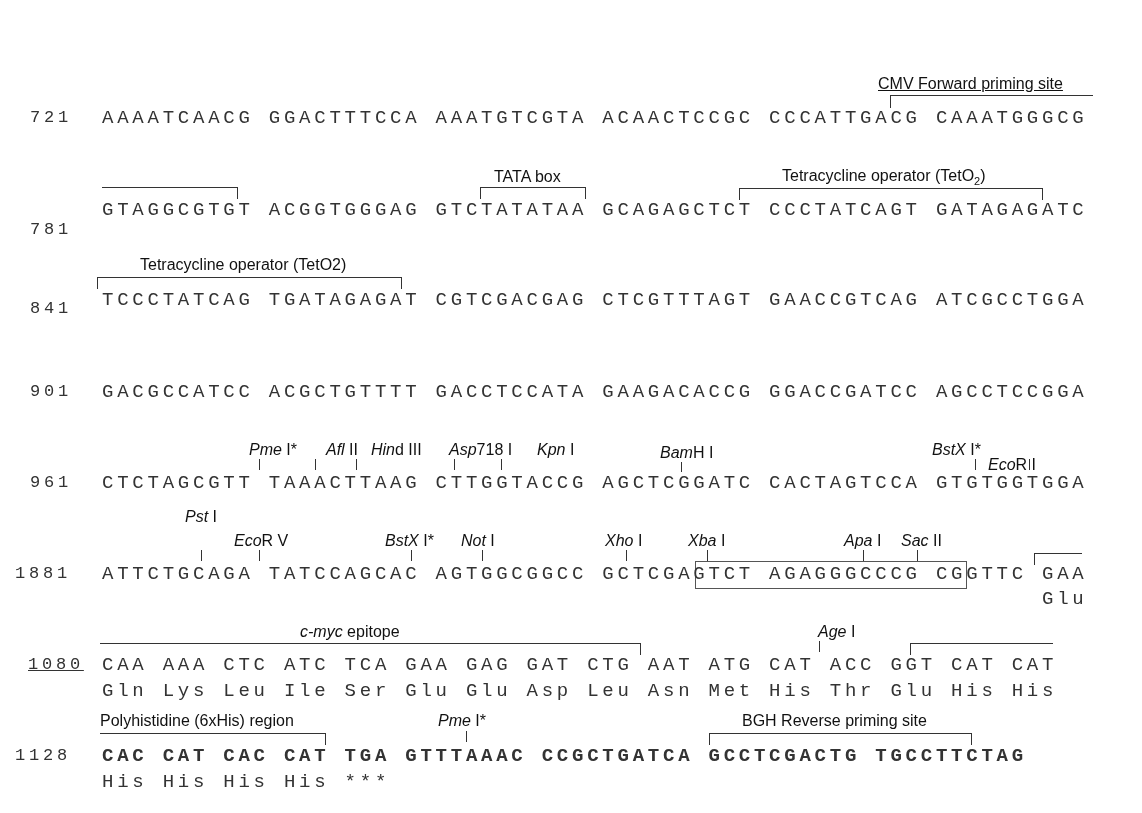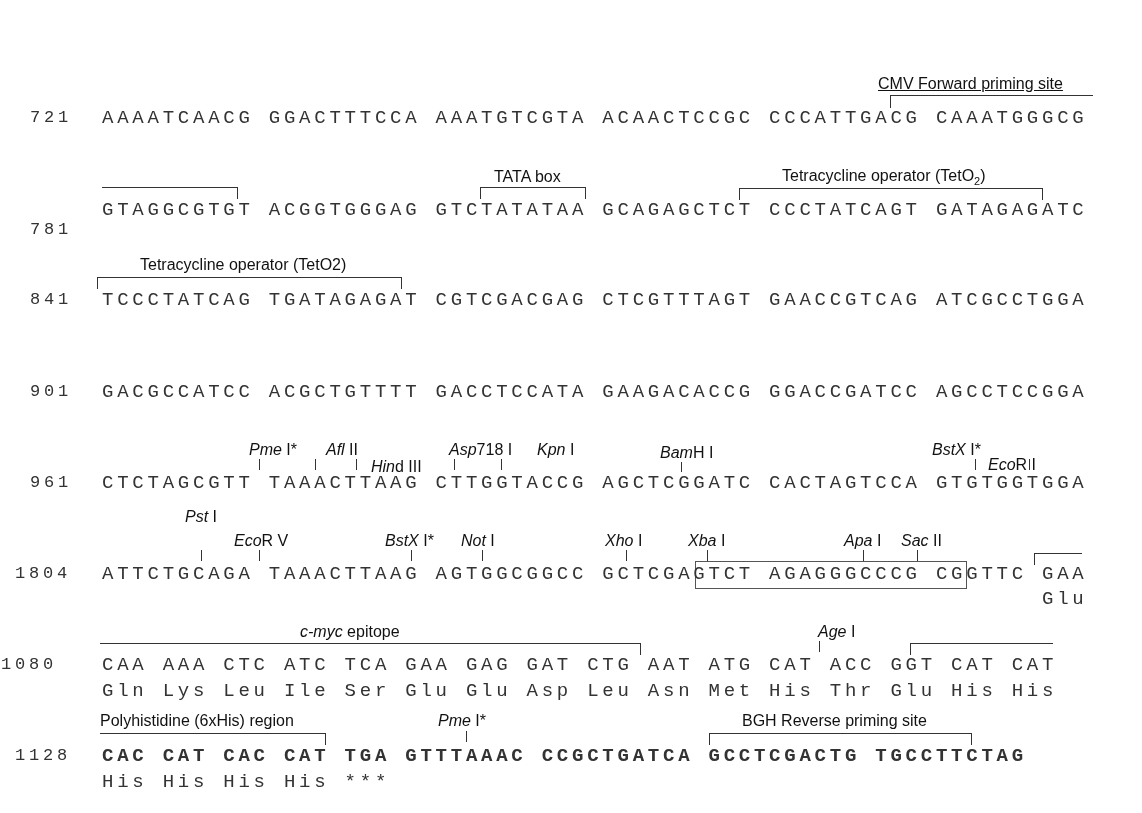--- a/index.html
+++ b/index.html
@@ -32,31 +32,31 @@
 <div class="hline" style="left:739px; top:188px; width:304px;"></div>
 <div class="vtick" style="left:739px; top:188px; height:12px;"></div>
 <div class="vtick" style="left:1042px; top:188px; height:12px;"></div>
 <div class="num" style="left:30px; top:199px;margin-top:20px;">781</div>
 <div class="seq" style="left:102px; top:199px;">GTAGGCGTGT ACGGTGGGAG GTCTATATAA GCAGAGCTCT CCCTATCAGT GATAGAGATC</div>
 
 <div class="lbl" style="left:140px; top:256px;">Tetracycline operator (TetO2)</div>
 <div class="hline" style="left:97px; top:277px; width:305px;"></div>
 <div class="vtick" style="left:97px; top:277px; height:12px;"></div>
 <div class="vtick" style="left:401px; top:277px; height:12px;"></div>
-<div class="num" style="left:30px; top:289px;">841</div>
+<div class="num" style="left:30px; top:298px;">841</div>
 <div class="seq" style="left:102px; top:289px;">TCCCTATCAG TGATAGAGAT CGTCGACGAG CTCGTTTAGT GAACCGTCAG ATCGCCTGGA</div>
 
 <div class="num" style="left:30px; top:381px;">901</div>
 <div class="seq" style="left:102px; top:381px;">GACGCCATCC ACGCTGTTTT GACCTCCATA GAAGACACCG GGACCGATCC AGCCTCCGGA</div>
 
 <div class="lbl" style="left:249px; top:441px;"><i>Pme</i><span> I*</span></div>
 <div class="vtick" style="left:259px; top:459px; height:11px;"></div>
 <div class="lbl" style="left:326px; top:441px;"><i>Afl</i><span> II</span></div>
 <div class="vtick" style="left:315px; top:459px; height:11px;"></div>
-<div class="lbl" style="left:371px; top:441px;margin-top:17px;"><i>Hin</i><span>d III</span></div>
+<div class="lbl" style="left:371px; top:441px;"><i>Hin</i><span>d III</span></div>
 <div class="vtick" style="left:356px; top:459px; height:11px;"></div>
 <div class="lbl" style="left:449px; top:441px;"><i>Asp</i><span>718 I</span></div>
 <div class="vtick" style="left:454px; top:459px; height:11px;"></div>
 <div class="lbl" style="left:537px; top:441px;"><i>Kpn</i><span> I</span></div>
 <div class="vtick" style="left:501px; top:459px; height:11px;"></div>
 <div class="lbl" style="left:660px; top:444px;"><i>Bam</i><span>H I</span></div>
 <div class="vtick" style="left:681px; top:462px; height:10px;"></div>
 <div class="lbl" style="left:932px; top:441px;"><i>BstX</i><span> I*</span></div>
 <div class="vtick" style="left:975px; top:459px; height:11px;"></div>
 <div class="lbl" style="left:988px; top:441px;margin-top:15px;"><i>Eco</i><span>R I</span></div>
@@ -76,32 +76,32 @@
 <div class="vtick" style="left:626px; top:550px; height:11px;"></div>
 <div class="lbl" style="left:688px; top:532px;"><i>Xba</i><span> I</span></div>
 <div class="vtick" style="left:707px; top:550px; height:11px;"></div>
 <div class="lbl" style="left:844px; top:532px;"><i>Apa</i><span> I</span></div>
 <div class="vtick" style="left:863px; top:550px; height:11px;"></div>
 <div class="lbl" style="left:901px; top:532px;"><i>Sac</i><span> II</span></div>
 <div class="vtick" style="left:917px; top:550px; height:11px;"></div>
 <div class="box" style="left:695px; top:561px; width:270px; height:26px;"></div>
 <div class="hline" style="left:1034px; top:553px; width:48px;"></div>
 <div class="vtick" style="left:1034px; top:553px; height:12px;"></div>
-<div class="num" style="left:15px; top:563px;">1804</div>
-<div class="seq" style="left:102px; top:563px;">ATTCTGCAGA TAAACTTAAG AGTGGCGGCC GCTCGAGTCT AGAGGGCCCG CGGTTC GAA</div>
+<div class="num" style="left:15px; top:563px;">1881</div>
+<div class="seq" style="left:102px; top:563px;">ATTCTGCAGA TATCCAGCAC AGTGGCGGCC GCTCGAGTCT AGAGGGCCCG CGGTTC GAA</div>
 <div class="seq" style="left:1042px; top:588px;">Glu</div>
 
 <div class="lbl" style="left:300px; top:623px;"><i>c-myc</i><span> epitope</span></div>
 <div class="hline" style="left:100px; top:643px; width:541px;"></div>
 <div class="vtick" style="left:640px; top:643px; height:12px;"></div>
 <div class="lbl" style="left:818px; top:623px;"><i>Age</i><span> I</span></div>
 <div class="vtick" style="left:819px; top:641px; height:11px;"></div>
 <div class="hline" style="left:910px; top:643px; width:143px;"></div>
 <div class="vtick" style="left:910px; top:643px; height:12px;"></div>
-<div class="num" style="left:1px; top:654px;">1080</div>
+<div class="num" style="left:28px; top:654px;text-decoration:underline;">1080</div>
 <div class="seq" style="left:102px; top:654px;">CAA AAA CTC ATC TCA GAA GAG GAT CTG AAT ATG CAT ACC GGT CAT CAT</div>
 <div class="seq" style="left:102px; top:680px;">Gln Lys Leu Ile Ser Glu Glu Asp Leu Asn Met His Thr Glu His His</div>
 
 <div class="lbl" style="left:100px; top:712px;">Polyhistidine (6xHis) region</div>
 <div class="hline" style="left:100px; top:733px; width:226px;"></div>
 <div class="vtick" style="left:325px; top:733px; height:12px;"></div>
 <div class="lbl" style="left:438px; top:712px;"><i>Pme</i><span> I*</span></div>
 <div class="vtick" style="left:466px; top:731px; height:11px;"></div>
 <div class="lbl" style="left:742px; top:712px;">BGH Reverse priming site</div>
 <div class="hline" style="left:709px; top:733px; width:263px;"></div>

